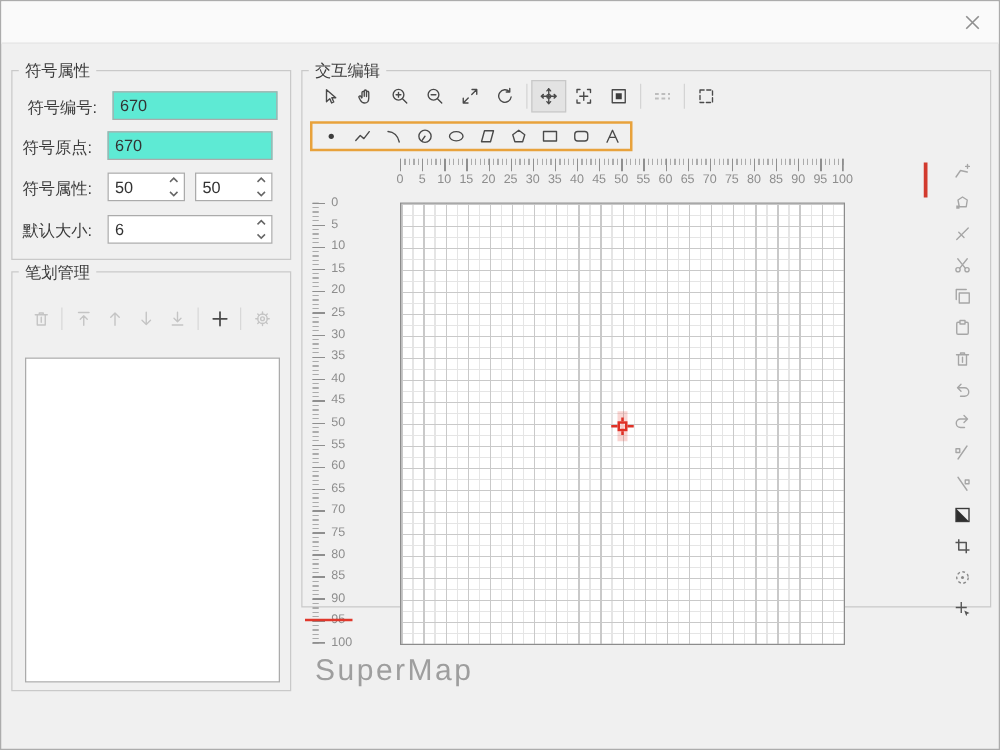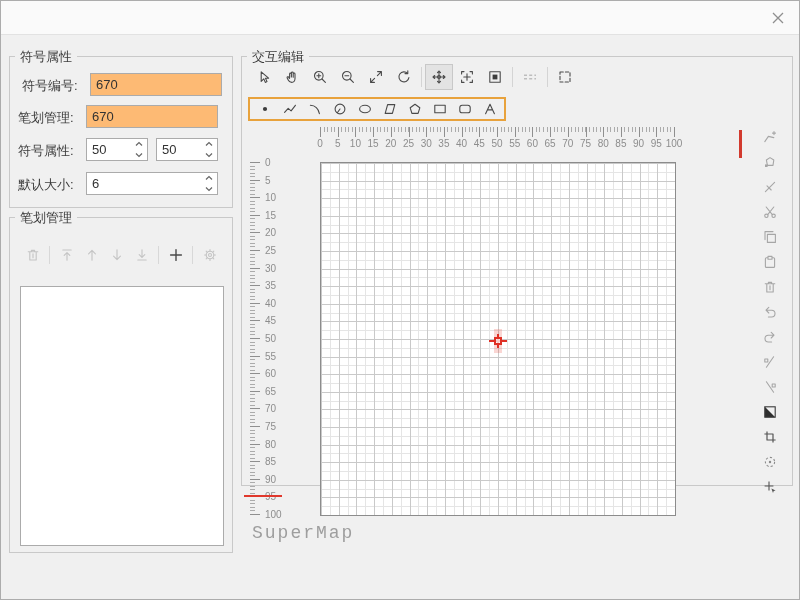--- a/index.html
+++ b/index.html
@@ -17,21 +17,21 @@
 
   
   .group { position:absolute; border:1px solid #c9c9c9; }
   .group > .legend { position:absolute; top:-9px; left:5px; background:#f0f0f0; padding:0 5px;
                      color:#3c3c3c; line-height:17px; }
 
   
   .frow { position:absolute; height:23px; }
   .frow .flabel { position:absolute; left:8px; top:4px; color:#3c3c3c; }
   .tinput { position:absolute; left:76px; top:0; width:132px; height:23px; border:1px solid #ababab;
-            background:#fdba74; padding:0 5px; font:13px "Liberation Sans","DejaVu Sans",sans-serif; color:#333; }
+            background:#5eead4; padding:0 5px; font:13px "Liberation Sans","DejaVu Sans",sans-serif; color:#333; }
   .spin { position:absolute; top:0; height:23px; border:1px solid #ababab; background:#fff; }
   .spin input { position:absolute; left:0; top:0; bottom:0; width:calc(100% - 17px); border:none;
                 padding:0 0 0 5px; font:13px "Liberation Sans","DejaVu Sans",sans-serif; color:#333; background:transparent; }
   .spin .btns { position:absolute; right:0; top:0; bottom:0; width:16px; display:flex; flex-direction:column; }
   .spin .btns span { flex:1; display:flex; align-items:center; justify-content:center; cursor:pointer; }
 
   .mini-toolbar { position:absolute; left:10px; top:22px; height:30px; display:flex; align-items:center; }
   .mini-toolbar .mtb { width:24px; height:24px; display:flex; align-items:center; justify-content:center; margin:0 0.5px; }
   .mini-toolbar .msep { width:1px; height:18px; background:#d8d8d8; margin:0 4px; }
   .stroke-list { position:absolute; left:10px; top:68px; width:204px; height:260px;
@@ -73,21 +73,21 @@
       repeating-linear-gradient(to right,#e5e5e5 0 1px,transparent 1px 8.85px),
       repeating-linear-gradient(to bottom,#e5e5e5 0 1px,transparent 1px 8.8px); }
 
   .origin-marker { position:absolute; left:168px; top:169px; width:18px; height:18px; }
   .origin-marker .glow { position:absolute; left:5px; top:-3px; width:8px; height:24px; background:rgba(230,70,55,.22); }
   .origin-marker .h { position:absolute; left:0; right:0; top:8px; height:2px; background:#df3126; }
   .origin-marker .v { position:absolute; top:2px; bottom:2px; left:8px; width:2px; background:#df3126; }
   .origin-marker .sq { position:absolute; left:5px; top:5px; width:8px; height:8px;
                        border:2px solid #df3126; background:rgba(255,255,255,.75); }
 
-  .watermark { position:absolute; left:10px; top:466px; font-size:18px; letter-spacing:2px; color:#9e9e9e;font-family:Liberation Mono, monospace; }
+  .watermark { position:absolute; left:10px; top:466px; font-size:24px; letter-spacing:2px; color:#9e9e9e; }
 
   
   .edit-col { position:absolute; left:510px; top:70px; width:36px; display:flex; flex-direction:column; gap:5px; align-items:center; }
   .edit-col .tb-btn { width:24px; height:20px; }
   .red-indicator { position:absolute; left:497px; top:73px; width:3px; height:28px; background:#d23a2e; }
 
   
   .footer { position:absolute; left:0; right:0; top:558px; height:41px; border-top:1px solid #d6d6d6; background:#f0f0f0; }
   .btn { position:absolute; top:8px; width:72px; height:26px; background:#fdfdfd; border:1px solid #b5b5b5;
          font:13px "Liberation Sans","DejaVu Sans",sans-serif; color:#333; text-align:center; line-height:24px; cursor:pointer; }
@@ -113,21 +113,21 @@
 
   <div class="group" style="left:8px;top:55px;width:224px;height:152px;">
     <span class="legend">符号属性</span>
 
     <div class="frow" style="left:4px;top:16px;width:224px;">
       <span class="flabel">符号编号:</span>
       <input class="tinput" type="text" value="670" style="">
     </div>
 
     <div class="frow" style="left:0;top:48px;width:224px;">
-      <span class="flabel">笔划管理:</span>
+      <span class="flabel">符号原点:</span>
       <input class="tinput" type="text" value="670" style="">
     </div>
 
     <div class="frow" style="left:0;top:81px;width:224px;">
       <span class="flabel">符号属性:</span>
       <div class="spin" style="left:76px;width:62px;">
         <input type="text" value="50" style="">
         <div class="btns">
           <span>
               <svg width="8" height="6" viewBox="0 0 8 6">

